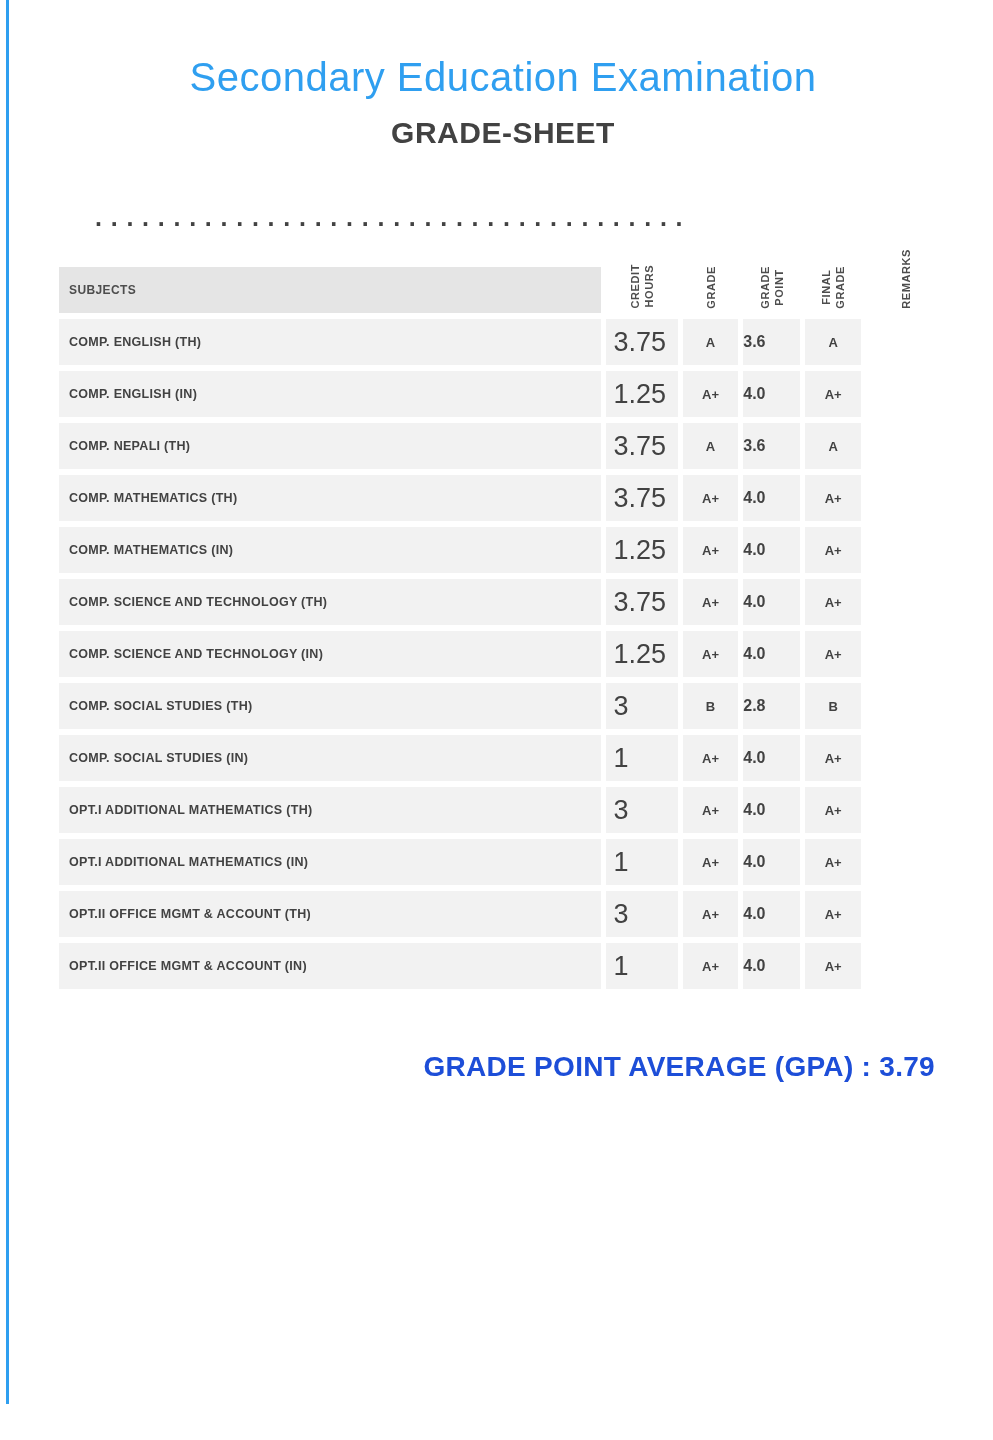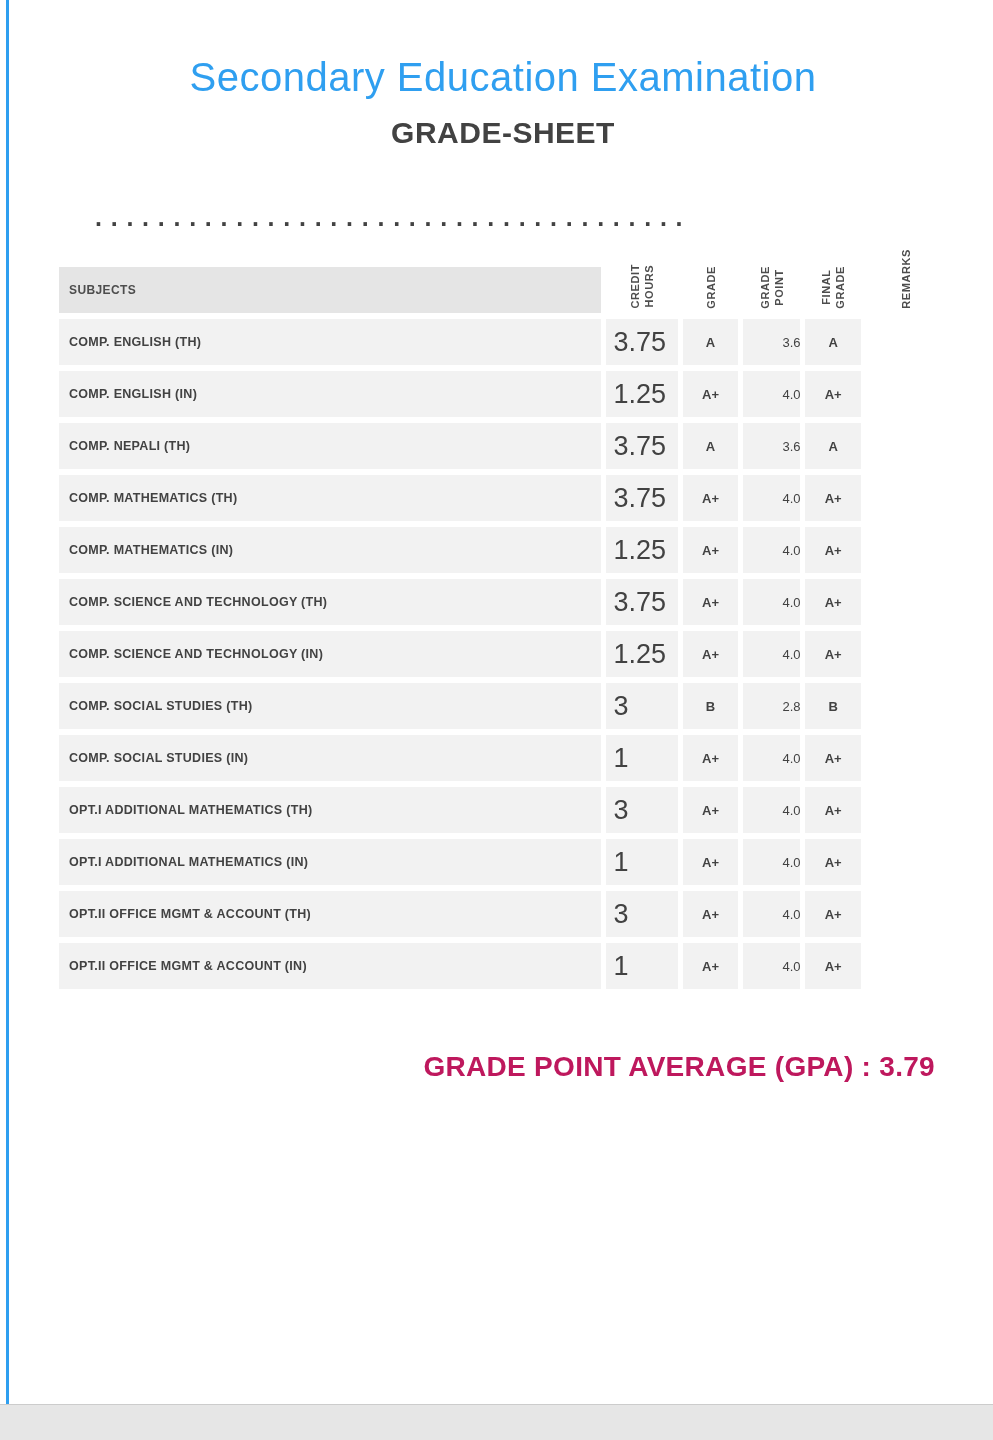--- a/index.html
+++ b/index.html
@@ -2,21 +2,21 @@
 <html><head>
 <meta charset="utf-8">
 <style>
   * { margin: 0; padding: 0; box-sizing: border-box; }
   html, body { background: #ffffff; }
   body {
     width: 993px;
     font-family: "Liberation Sans", "DejaVu Sans", sans-serif;
     color: #424242;
   }
-  .page { width: 993px; height: 1440px; overflow: hidden; display: flex; flex-direction: column; }
+  .page { width: 993px; height: 1440px; overflow: hidden; display: flex; flex-direction: row; }
   .sheet-card {
     margin-left: 6px;
     border-left: 3px solid #2f9ff0;
     background: #ffffff;
     height: 1404px;
     padding: 54px 46px 24px 50px;
     overflow: hidden;
   }
   .page-gap { flex: 1; background: #e6e6e6; border-top: 1px solid #cccccc; }
 
@@ -90,29 +90,29 @@
     letter-spacing: 0.6px;
     line-height: 1.3;
     white-space: nowrap;
   }
   .vlabel span { display: block; }
 
   td.cell { background: #f2f2f2; color: #424242; }
   td.subject { font-size: 12.5px; font-weight: bold; padding-left: 10px; letter-spacing: 0.3px; }
   td.credit { font-size: 27px; font-weight: 400; padding-left: 8px; }
   td.grade, td.final { font-size: 13px; font-weight: bold; text-align: center; }
-  td.gpoint { font-size: 13px; font-weight: 400; text-align: right; }
+  td.gpoint { font-size: 16px; font-weight: 700; text-align: left; }
   td.remarks { background: transparent; }
 
   .gpa-line {
     margin-top: 56px;
     text-align: right;
     font-size: 28px;
     font-weight: bold;
-    color: #be185d;
+    color: #1d4ed8;
     padding-right: 12px;
     letter-spacing: 0.3px;
   }
 </style>
 </head>
 <body>
 
 <div class="page">
   <div class="sheet-card">
 

